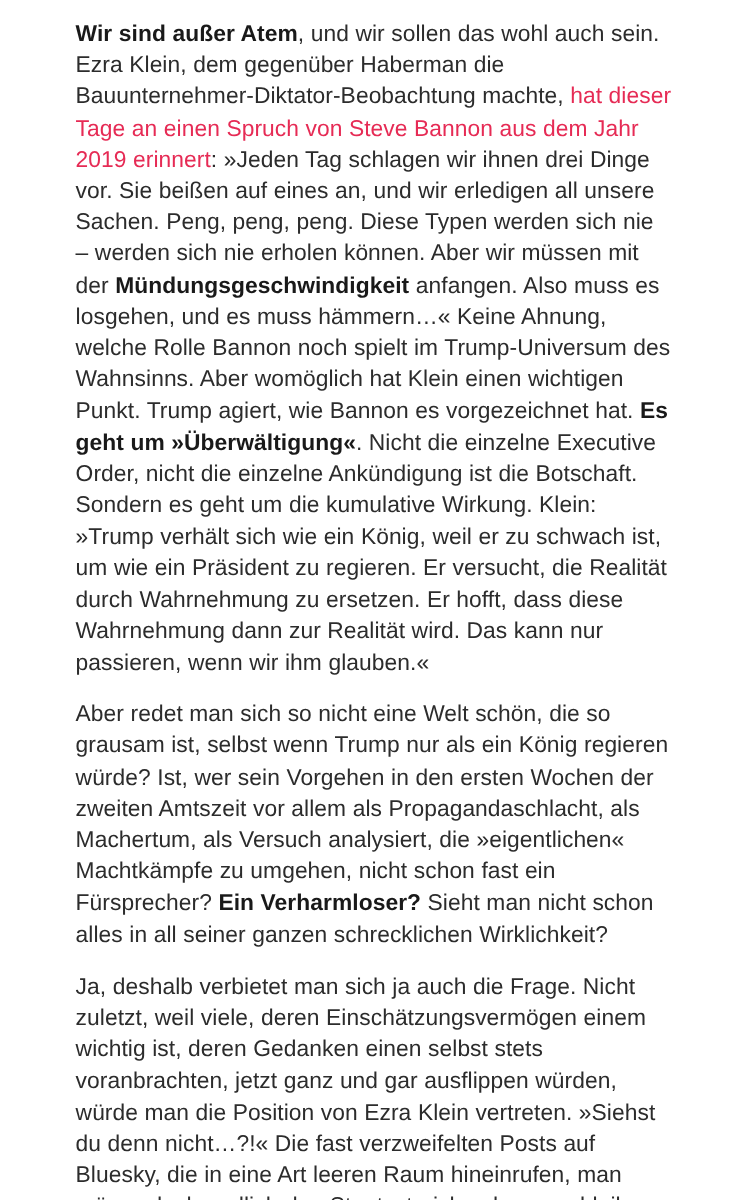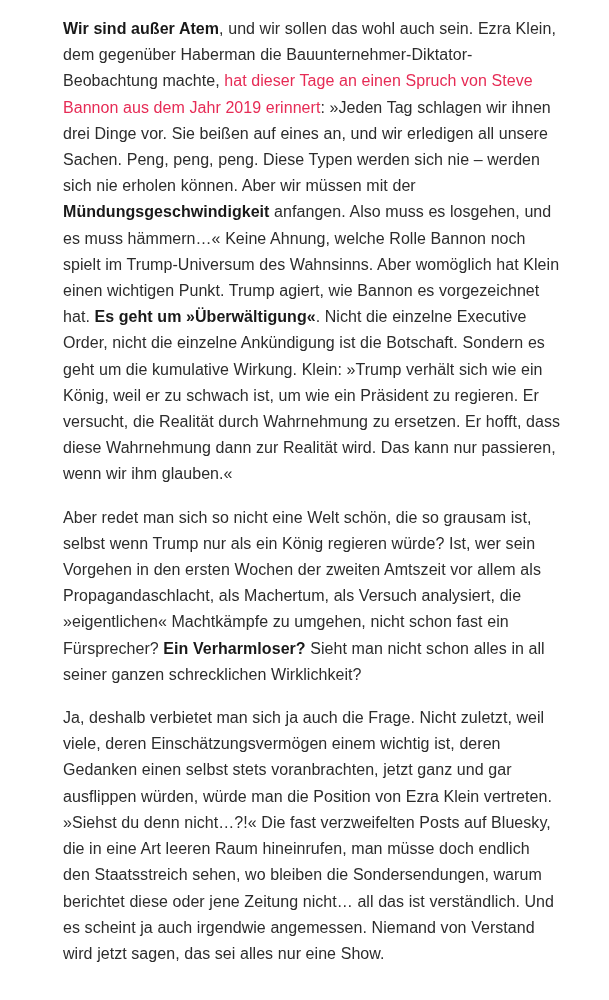--- a/index.html
+++ b/index.html
@@ -15,21 +15,21 @@
     font-family: "Liberation Sans", "DejaVu Sans", sans-serif;
     -webkit-font-smoothing: antialiased;
   }
   .article {
     box-sizing: border-box;
     width: 609px;
     padding: 16px 49px 0 63px;
   }
   .para {
     margin: 0 0 17px 0;
-    font-size: 16px;
+    font-size: 19px;
     line-height: 26.2px;
     color: #2c2c2c;
     letter-spacing: 0.05px;
     text-align: left;
     word-spacing: 0.1px;
   }
   .para:last-child { margin-bottom: 0; }
   .b {
     font-weight: 700;
     color: #191919;

